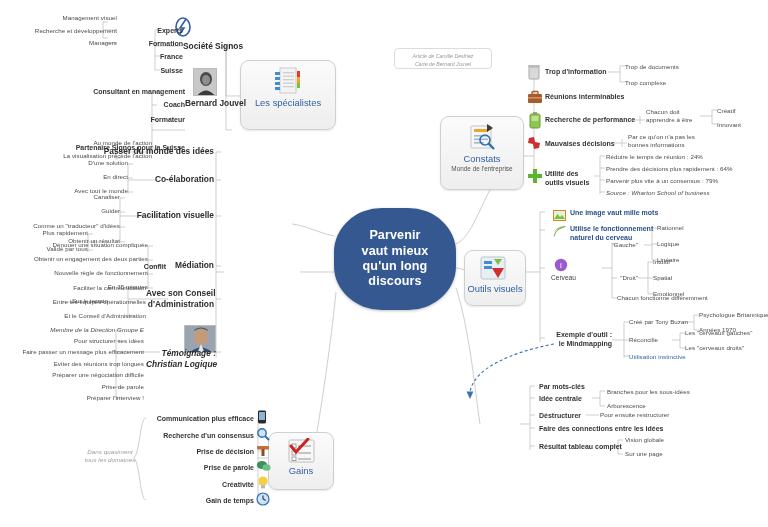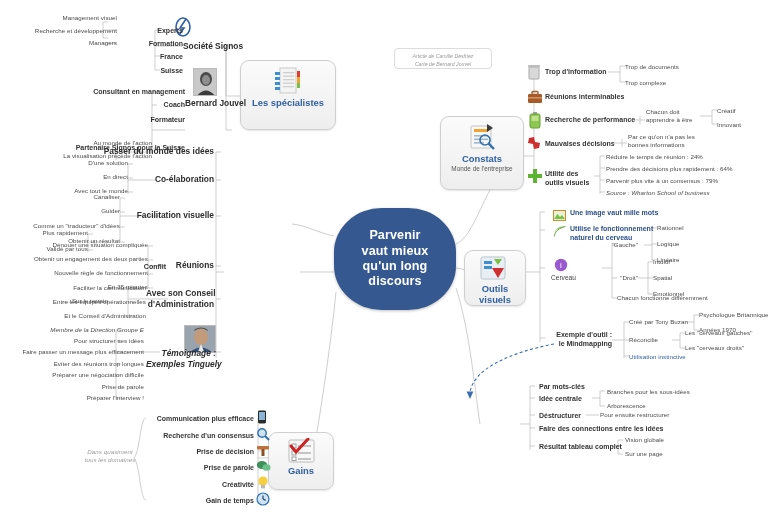--- a/index.html
+++ b/index.html
@@ -53,21 +53,21 @@
     position:absolute;
     background:linear-gradient(#fbfbfb,#eeeeee);
     border:1px solid #cfcfcf;
     border-radius:9px;
     box-shadow:0 1px 2px rgba(0,0,0,.10);
     display:flex; flex-direction:column;
     align-items:center; justify-content:flex-start;
     padding-top:5px;
   }
   .mainbox .mtitle {
-    font-size:9.4px; font-weight:bold; color:#2f5fa4;
+    font-size:9.4px; font-weight:normal; color:#2f5fa4;
     text-align:center; line-height:1.15; margin-top:2px;
   }
   .mainbox .msub { font-size:6.4px; color:#555; text-align:center; line-height:1.1; }
   .micon { width:34px; height:30px; position:relative; }
 
   
   #center {
     position:absolute;
     left:334px; top:208px; width:122px; height:102px;
     background:#34588f;
@@ -375,21 +375,21 @@
   <div class="leaf r" style="left:40px;top:187px;width:88px;">Avec tout le monde</div>
 
   <div class="bigsub r" style="left:104px;top:210px;width:110px;">Facilitation visuelle</div>
   <div class="leaf r" style="left:56px;top:193px;width:64px;">Canaliser</div>
   <div class="leaf r" style="left:56px;top:207px;width:64px;">Guider</div>
   <div class="leaf r" style="left:28px;top:222px;width:92px;">Comme un "traducteur" d'idées</div>
   <div class="leaf r" style="left:52px;top:237px;width:68px;">Obtenir un résultat</div>
   <div class="leaf r" style="left:22px;top:229px;width:66px;">Plus rapidement</div>
   <div class="leaf r" style="left:22px;top:245px;width:66px;">Validé par tous</div>
 
-  <div class="bigsub r" style="left:166px;top:260px;width:48px;">Réunions</div>
+  <div class="bigsub r" style="left:166px;top:260px;width:48px;">Médiation</div>
   <div class="sub b r" style="left:122px;top:262px;width:44px;">Conflit</div>
   <div class="leaf r" style="left:36px;top:241px;width:112px;">Dénouer une situation compliquée</div>
   <div class="leaf r" style="left:30px;top:255px;width:118px;">Obtenir un engagement des deux parties</div>
   <div class="leaf r" style="left:38px;top:269px;width:110px;">Nouvelle règle de fonctionnement</div>
   <div class="leaf r" style="left:82px;top:283px;width:66px;">En 35 minutes</div>
 
   <div class="bigsub r two" style="left:146px;top:288px;width:68px;line-height:1.25;">
     <span>Avec son Conseil</span><br><span>d'Administration</span>
   </div>
   <div class="leaf r" style="left:14px;top:297px;width:94px;">Sur le terrain</div>
@@ -400,21 +400,21 @@
   <div class="photo" style="left:184px;top:325px;width:32px;height:28px;">
     <svg width="32" height="28" viewBox="0 0 32 28">
       <rect width="32" height="28" fill="#9aa4ae"></rect>
       <ellipse cx="16" cy="11" rx="7" ry="8" fill="#c39b7a"></ellipse>
       <path d="M9 5 Q16 0 23 5 Q23 2 16 1.5 Q9 2 9 5Z" fill="#5b5248"></path>
       <path d="M3 28 Q16 15 29 28 Z" fill="#2f4f77"></path>
       <path d="M16 18 L12 28 L20 28 Z" fill="#e8e8e8"></path>
     </svg>
   </div>
   <div class="bigsub r two" style="left:146px;top:348px;width:70px;line-height:1.25;font-style:italic;">
-    <span>Témoignage :</span><br><span>Exemples Tinguely</span>
+    <span>Témoignage :</span><br><span>Christian Logique</span>
   </div>
   <div class="leaf r ital" style="left:40px;top:326px;width:104px;">Membre de la Direction Groupe E</div>
   <div class="leaf r" style="left:44px;top:337px;width:100px;">Pour structurer ses idées</div>
   <div class="leaf r" style="left:18px;top:348px;width:126px;">Faire passer un message plus efficacement</div>
   <div class="leaf r" style="left:30px;top:360px;width:114px;">Eviter des réunions trop longues</div>
   <div class="leaf r" style="left:34px;top:371px;width:110px;">Préparer une négociation difficile</div>
   <div class="leaf r" style="left:66px;top:383px;width:78px;">Prise de parole</div>
   <div class="leaf r" style="left:56px;top:394px;width:88px;">Préparer l'interview !</div>
 
   <div class="mainbox" style="left:268px;top:432px;width:66px;height:58px;">

